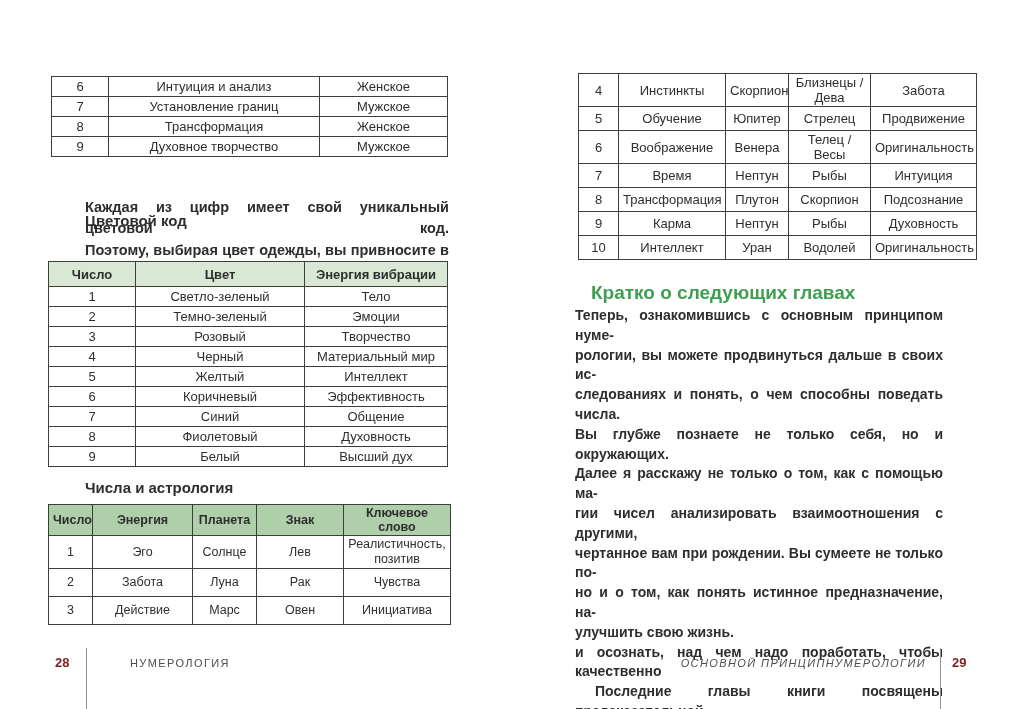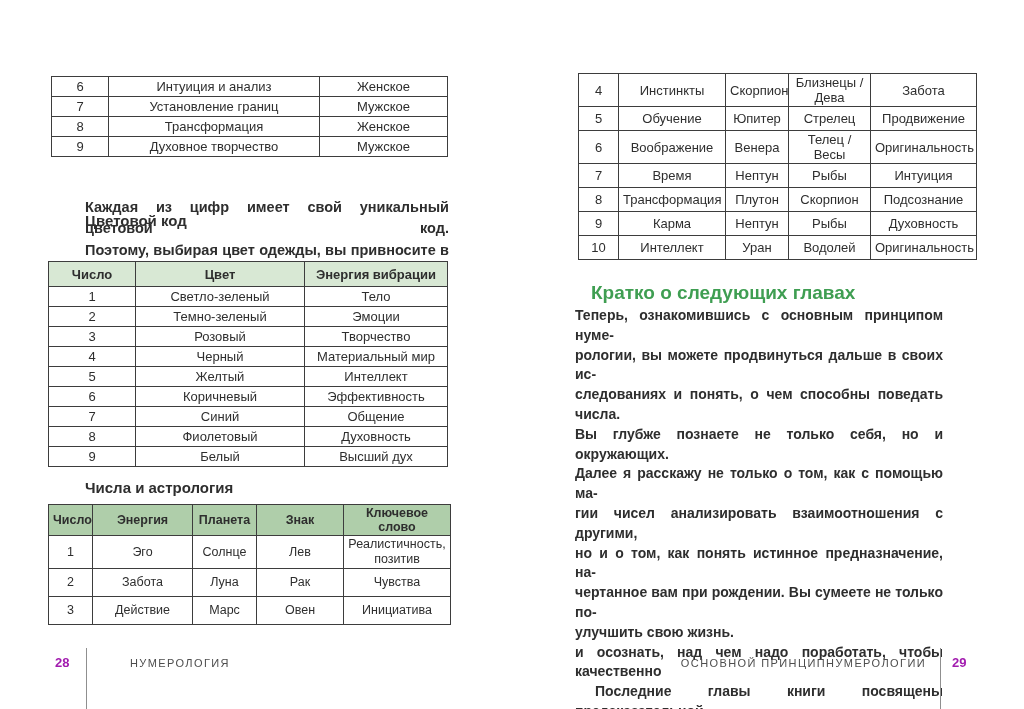--- a/index.html
+++ b/index.html
@@ -32,26 +32,26 @@
   .p-colorcode{left:85px;top:197px;width:364px;font-size:14.5px;line-height:21.4px;}
   .green-head{position:absolute;left:591px;top:282px;margin:0;font-size:19px;font-weight:bold;color:var(--accent,#3f9e52);}
   .chapters-text{position:absolute;left:575px;top:306px;width:368px;font-size:14px;line-height:19.8px;}
   .line{text-align:justify;text-align-last:justify;white-space:normal;font-weight:bold;}
   .line.last{text-align-last:left;}
   .indent-first .line:first-child{text-indent:20px;}
   
   .vline{position:absolute;width:1px;background:#8f8f8f;top:648px;height:61px;}
   .vl-left{left:86px;}
   .vl-right{left:940px;}
-  .pagenum{position:absolute;top:655px;font-size:13px;font-weight:bold;color:#a21caf;}
+  .pagenum{position:absolute;top:655px;font-size:13px;font-weight:bold;color:#7f1d1d;}
   .pn-left{left:55px;}
   .pn-right{left:952px;text-align:center;}
   .runhead{position:absolute;top:657px;font-size:11px;letter-spacing:1.4px;color:var(--footer,#4d4d4d);}
   .rh-left{left:103px;margin-left:27px;}
-  .rh-right{right:98px;}
+  .rh-right{right:98px;font-style:italic;}
 </style>
 </head>
 <body>
 
 <div class="canvas">
 
   <section>
 
     <table class="tbl t-gender">
       <colgroup>
@@ -268,22 +268,22 @@
     <h2 class="green-head">Кратко о следующих главах</h2>
 
     <div class="chapters-text">
       <div>
           <div class="line">Теперь, ознакомившись с основным принципом нуме-</div>
           <div class="line">рологии, вы можете продвинуться дальше в своих ис-</div>
           <div class="line">следованиях и понять, о чем способны поведать числа.</div>
           <div class="line">Вы глубже познаете не только себя, но и окружающих.</div>
           <div class="line">Далее я расскажу не только о том, как с помощью ма-</div>
           <div class="line">гии чисел анализировать взаимоотношения с другими,</div>
+          <div class="line">чертанное вам при рождении. Вы сумеете не только по-</div>
           <div class="line">но и о том, как понять истинное предназначение, на-</div>
-          <div class="line">чертанное вам при рождении. Вы сумеете не только по-</div>
           <div class="line last">улучшить свою жизнь.</div>
           <div class="line">и осознать, над чем надо поработать, чтобы качественно</div>
         </div>
       <div class="indent-first">
           <div class="line">Последние главы книги посвящены предсказательной</div>
         </div>
     </div>
 
     <span class="runhead rh-right">ОСНОВНОЙ ПРИНЦИПНУМЕРОЛОГИИ</span>
     <span class="vline vl-right"></span>

